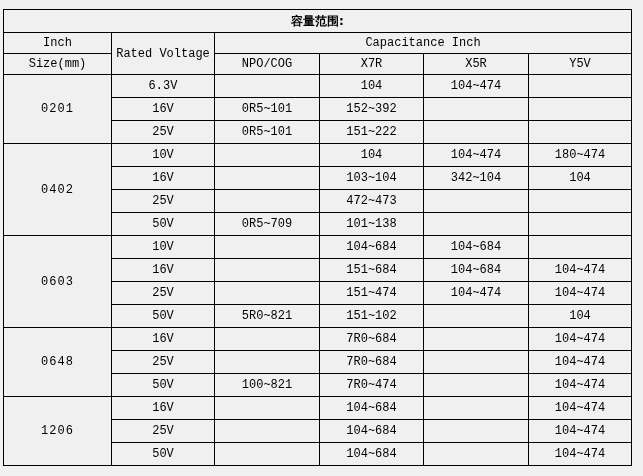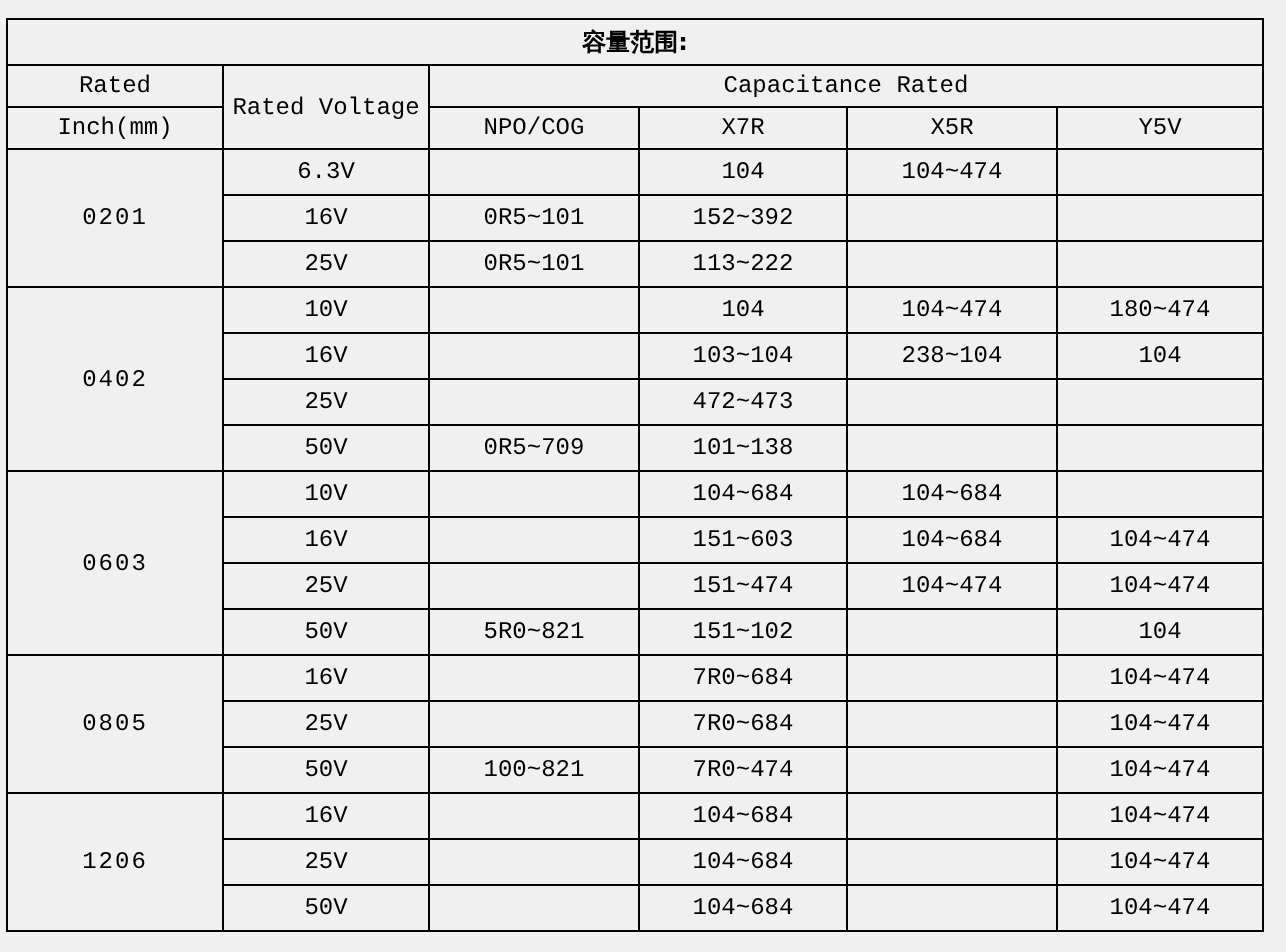--- a/index.html
+++ b/index.html
@@ -56,26 +56,26 @@
       <col style="width:105px">
       <col style="width:104px">
       <col style="width:105px">
       <col style="width:103px">
     </colgroup>
     <thead>
       <tr>
         <td colspan="6" class="title-cell">容量范围:</td>
       </tr>
       <tr>
-        <td class="hdr">Rated</td>
+        <td class="hdr">Inch</td>
         <td class="hdr" rowspan="2">Rated Voltage</td>
-        <td class="hdr" colspan="4">Capacitance Rated</td>
+        <td class="hdr" colspan="4">Capacitance Inch</td>
       </tr>
       <tr>
-        <td class="hdr">Inch(mm)</td>
+        <td class="hdr">Size(mm)</td>
         <td class="hdr">NPO/COG</td>
         <td class="hdr">X7R</td>
         <td class="hdr">X5R</td>
         <td class="hdr">Y5V</td>
       </tr>
     </thead>
     <tbody id="table-body">
         <tr>
           <td rowspan="3" class="size-cell">0201</td>
           <td>6.3V</td>
@@ -87,37 +87,37 @@
         <tr>
           <td>16V</td>
           <td>0R5~101</td>
           <td>152~392</td>
           <td></td>
           <td></td>
         </tr>
         <tr>
           <td>25V</td>
           <td>0R5~101</td>
-          <td>113~222</td>
+          <td>151~222</td>
           <td></td>
           <td></td>
         </tr>
         <tr>
           <td rowspan="4" class="size-cell">0402</td>
           <td>10V</td>
           <td></td>
           <td>104</td>
           <td>104~474</td>
           <td>180~474</td>
         </tr>
         <tr>
           <td>16V</td>
           <td></td>
           <td>103~104</td>
-          <td>238~104</td>
+          <td>342~104</td>
           <td>104</td>
         </tr>
         <tr>
           <td>25V</td>
           <td></td>
           <td>472~473</td>
           <td></td>
           <td></td>
         </tr>
         <tr>
@@ -131,40 +131,40 @@
           <td rowspan="4" class="size-cell">0603</td>
           <td>10V</td>
           <td></td>
           <td>104~684</td>
           <td>104~684</td>
           <td></td>
         </tr>
         <tr>
           <td>16V</td>
           <td></td>
-          <td>151~603</td>
+          <td>151~684</td>
           <td>104~684</td>
           <td>104~474</td>
         </tr>
         <tr>
           <td>25V</td>
           <td></td>
           <td>151~474</td>
           <td>104~474</td>
           <td>104~474</td>
         </tr>
         <tr>
           <td>50V</td>
           <td>5R0~821</td>
           <td>151~102</td>
           <td></td>
           <td>104</td>
         </tr>
         <tr>
-          <td rowspan="3" class="size-cell">0805</td>
+          <td rowspan="3" class="size-cell">0648</td>
           <td>16V</td>
           <td></td>
           <td>7R0~684</td>
           <td></td>
           <td>104~474</td>
         </tr>
         <tr>
           <td>25V</td>
           <td></td>
           <td>7R0~684</td>

